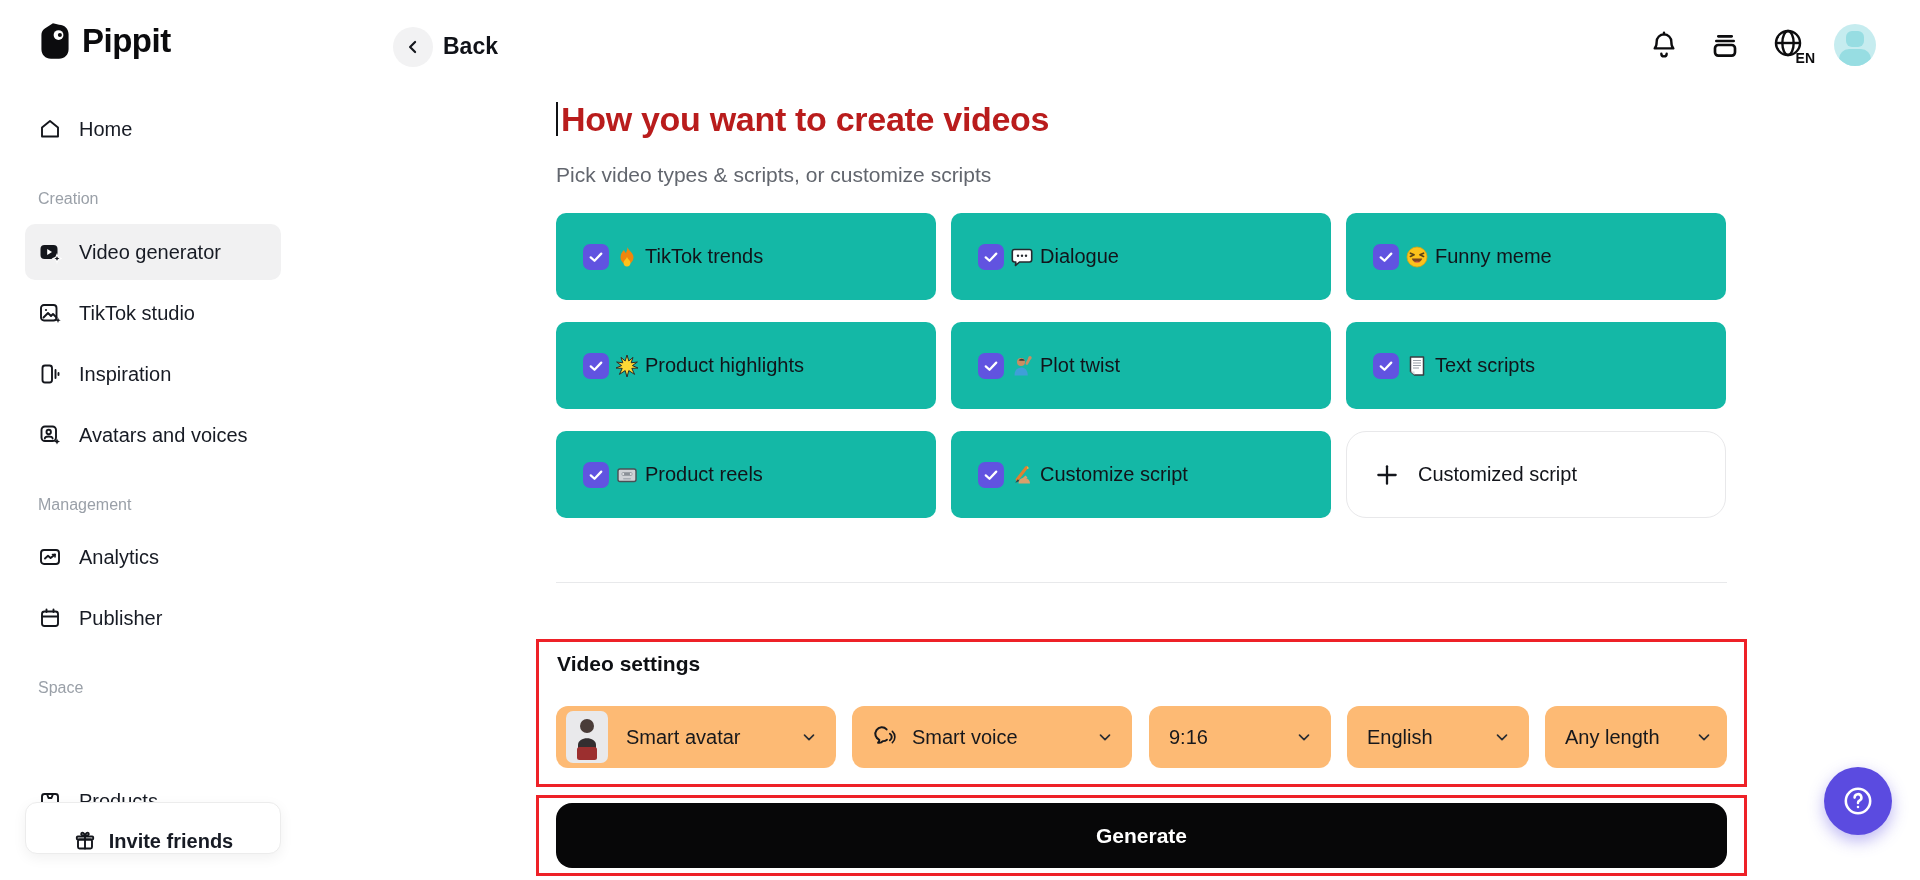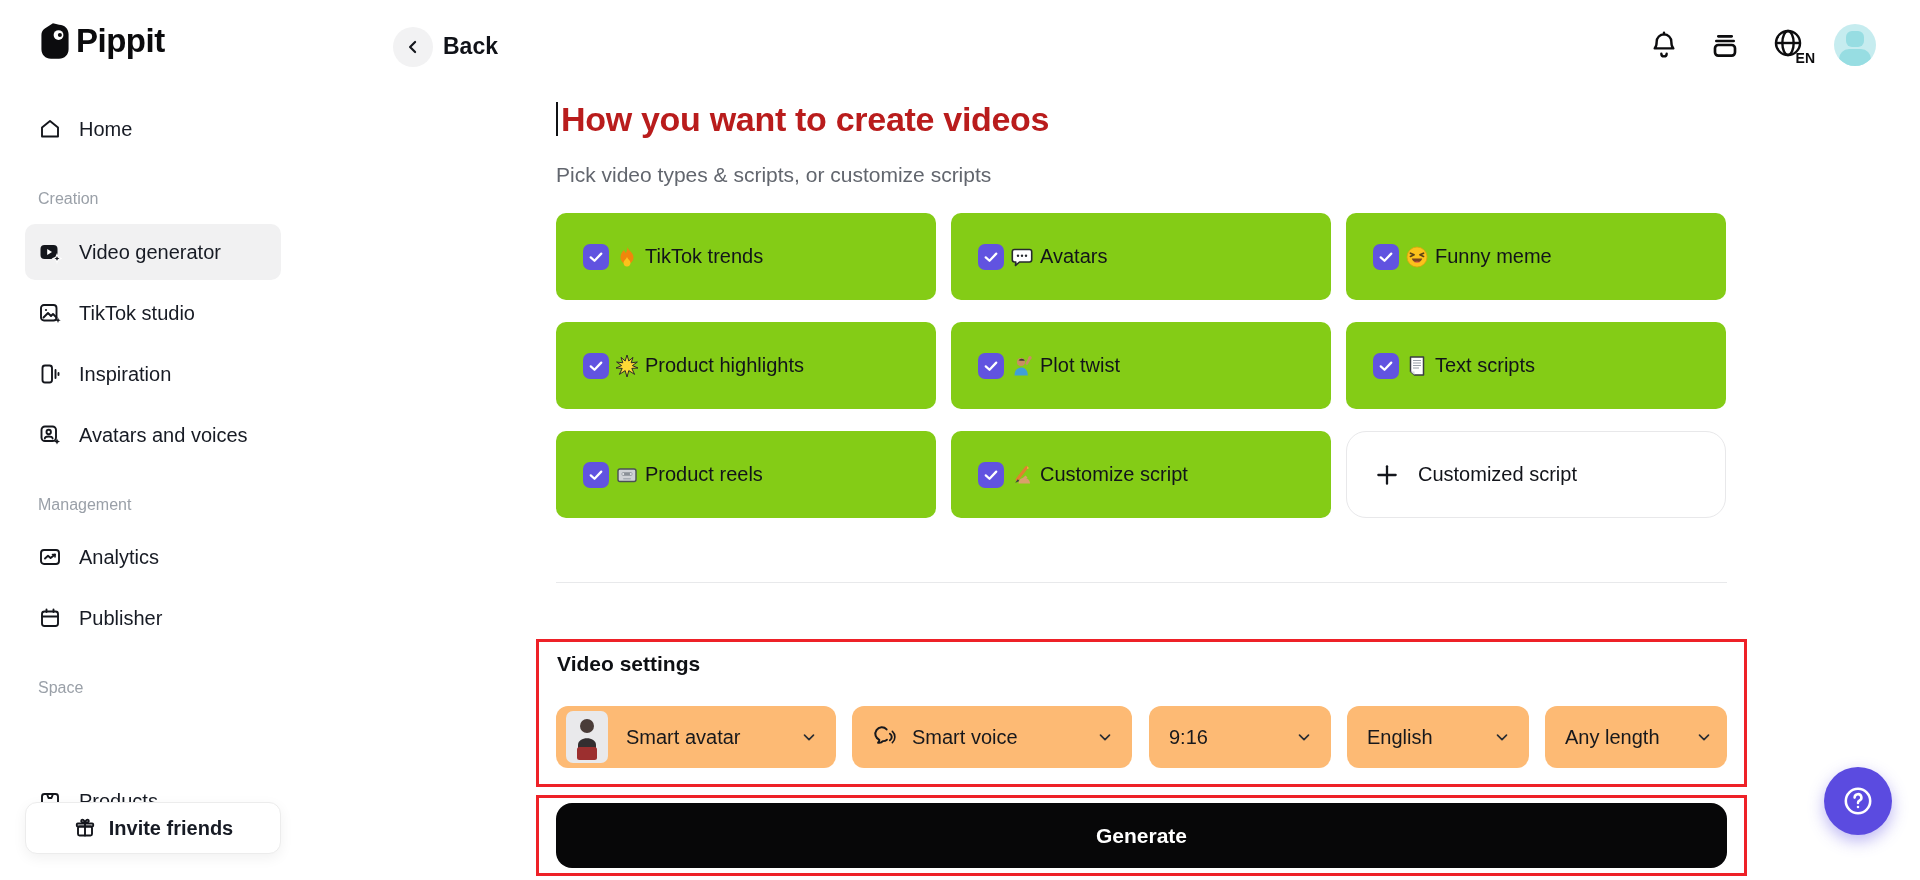--- a/index.html
+++ b/index.html
@@ -2,45 +2,45 @@
 <html><head>
 <meta charset="utf-8">
 <style>
   * { margin:0; padding:0; box-sizing:border-box; }
   html,body { width:1920px; height:880px; background:#ffffff; font-family:"Liberation Sans", sans-serif; overflow:hidden; }
   body { position:relative; color:#14161c; }
   svg { display:block; }
 
   
   .sidebar { position:absolute; left:0; top:0; width:306px; height:880px; background:#fff; }
-  .logo { position:absolute; left:38px; top:22px; display:flex; align-items:flex-end; gap:4px; }
+  .logo { position:absolute; left:38px; top:22px; display:flex; align-items:flex-end; gap:10px; }
   .logo-text { font-size:33px; font-weight:800; letter-spacing:-0.5px; color:#0b0b0d; }
   .side-item { position:absolute; left:25px; width:256px; height:48px; display:flex; align-items:center; gap:17px; padding-left:13px; border-radius:10px; cursor:pointer; }
   .side-item .lbl { font-size:20px; font-weight:500; color:#171b24; white-space:nowrap; }
   .side-item.active { background:#f1f1f2; height:56px; }
   .section-label { position:absolute; left:38px; font-size:16px; color:#9aa0a8; }
-  .invite-card { position:absolute; left:25px; top:802px; width:256px; height:52px; background:#fff; border:1px solid #ececec; border-radius:12px; box-shadow:0 4px 14px rgba(0,0,0,0.06); display:flex; align-items:center; justify-content:center; gap:12px; cursor:pointer; }
+  .invite-card { position:absolute; left:25px; top:802px; width:256px; height:52px; background:#fff; border:1px solid #ececec; border-radius:12px; box-shadow:0 4px 14px rgba(0,0,0,0.06); display:flex; align-items:flex-end; justify-content:center; gap:12px; cursor:pointer; }
   .invite-card .lbl { font-size:20px; font-weight:600; color:#171b24; }
 
   
   .back-circle { position:absolute; left:393px; top:27px; width:40px; height:40px; border-radius:50%; background:#f2f2f3; display:flex; align-items:center; justify-content:center; cursor:pointer; }
   .back-label { position:absolute; left:443px; top:33px; font-size:23px; font-weight:700; color:#101218; }
   .top-icon { position:absolute; top:29px; width:32px; height:32px; cursor:pointer; }
   .globe-wrap { position:absolute; left:1771px; top:26px; width:40px; height:38px; cursor:pointer; }
   .globe-lang { position:absolute; right:-4px; bottom:-2px; font-size:14px; font-weight:800; color:#0c0c0e; background:transparent; }
   .avatar-circle { position:absolute; left:1834px; top:24px; width:42px; height:42px; border-radius:50%; background:#c6ecef; overflow:hidden; cursor:pointer; }
   .avatar-circle .head { position:absolute; left:12px; top:7px; width:18px; height:16px; border-radius:6px; background:#97dde2; }
   .avatar-circle .body { position:absolute; left:5px; top:25px; width:32px; height:20px; border-radius:10px; background:#97dde2; }
 
   
   .page-title { position:absolute; left:556px; top:100px; font-size:34px; font-weight:800; letter-spacing:-0.3px; color:#b91c1c; }
   .caret { display:inline-block; width:2px; height:34px; background:#101114; margin-right:3px; vertical-align:-5px; }
   .page-subtitle { position:absolute; left:556px; top:163px; font-size:21px; color:#62666e; }
 
-  .type-card { position:absolute; width:380px; height:87px; background:#84cc16; border-radius:10px; display:flex; align-items:center; gap:6px; padding-left:27px; cursor:pointer; }
+  .type-card { position:absolute; width:380px; height:87px; background:#14b8a6; border-radius:10px; display:flex; align-items:center; gap:6px; padding-left:27px; cursor:pointer; }
   .type-card .lbl { font-size:20px; color:#12141a; }
   .type-card.add { background:#fff; border:1.5px solid #e8e8ea; border-radius:20px; gap:18px; }
   .checkbox { width:26px; height:26px; border-radius:7px; background:#6153e0; display:flex; align-items:center; justify-content:center; flex:0 0 auto; }
   .emoji { width:24px; height:24px; flex:0 0 auto; }
 
   .divider { position:absolute; left:556px; top:582px; width:1171px; height:1px; background:#e8e9eb; }
 
   .red-box { position:absolute; border:3px solid #ee2128; background:transparent; }
   .vs-box { left:536px; top:639px; width:1211px; height:148px; }
   .gen-box { left:536px; top:795px; width:1211px; height:81px; }
@@ -246,21 +246,21 @@
       </svg>
   </span>
   <span class="emoji">
     <svg width="24" height="24" viewBox="0 0 24 24">
       <path d="M4.5 4.5 H19.5 A2.2 2.2 0 0 1 21.7 6.7 V14.8 A2.2 2.2 0 0 1 19.5 17 H9.5 L5.5 20.5 L5.8 17 H4.5 A2.2 2.2 0 0 1 2.3 14.8 V6.7 A2.2 2.2 0 0 1 4.5 4.5 Z" fill="#ffffff" stroke="#26292e" stroke-width="1.6" stroke-linejoin="round"></path>
       <circle cx="8" cy="10.8" r="1.2" fill="#26292e"></circle>
         <circle cx="12" cy="10.8" r="1.2" fill="#26292e"></circle>
         <circle cx="16" cy="10.8" r="1.2" fill="#26292e"></circle>
     </svg>
   </span>
-  <span class="lbl">Avatars</span>
+  <span class="lbl">Dialogue</span>
 </div>
 
 <div class="type-card" style="left:1346px; top:213px">
   <span class="checkbox">
     <svg width="18" height="18" viewBox="0 0 24 24" fill="none" stroke="#fff" stroke-width="3" stroke-linecap="round" stroke-linejoin="round">
         <polyline points="5 12.5 10 17 19 7.5"></polyline>
       </svg>
   </span>
   <span class="emoji">
     <svg width="24" height="24" viewBox="0 0 24 24">

